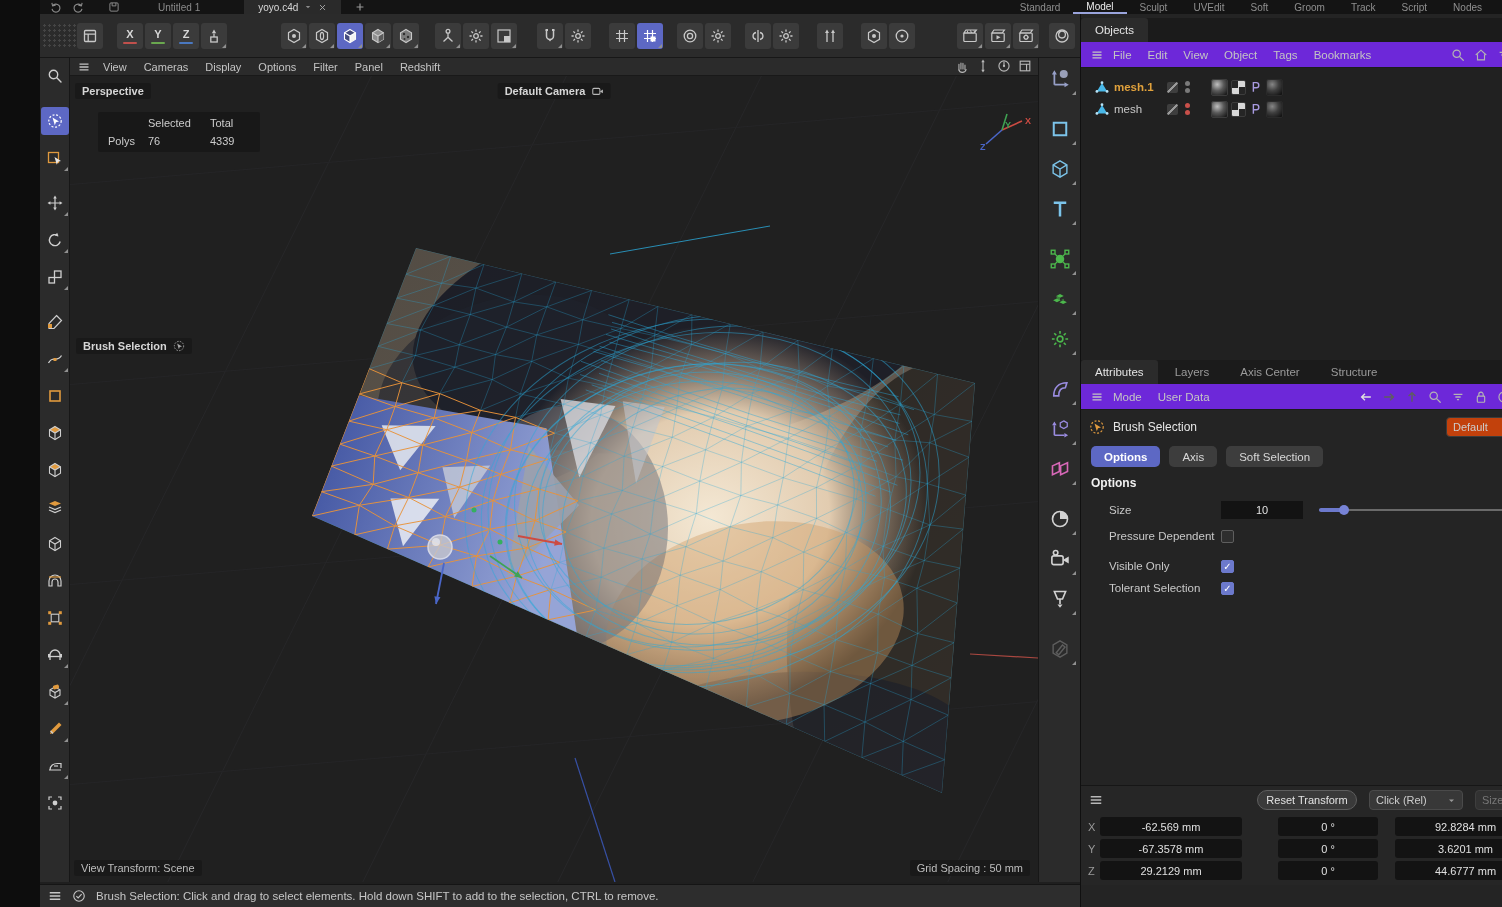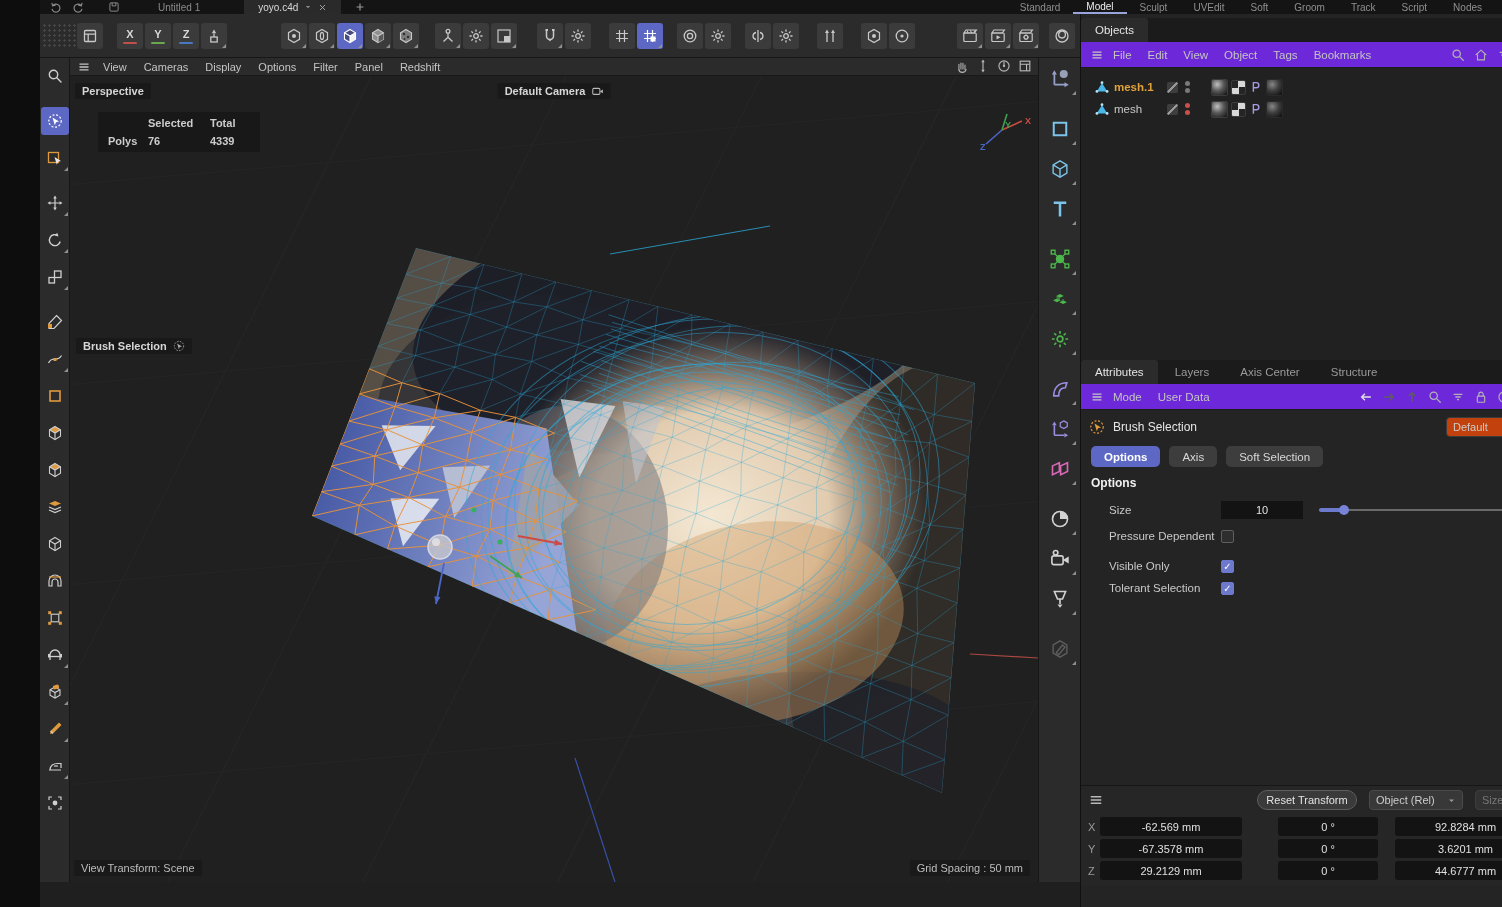--- a/index.html
+++ b/index.html
@@ -38,21 +38,21 @@
   .or { color:#e09a3e; }
 
   
   .viewport { position:absolute; left:30px; top:58px; width:968px; height:824px; background:#202020; overflow:hidden; }
   .vp-menu { position:absolute; left:0; top:0; width:100%; height:18px; background:#2b2b2b; border-bottom:1px solid #191919; display:flex; align-items:center; gap:17px; padding-left:8px; font-size:11px; color:#c4c4c4; z-index:5; }
   .vp-menu-right { position:absolute; right:6px; top:1px; display:flex; gap:7px; align-items:center; color:#b8b8b8; }
   #mesh-svg { position:absolute; left:0; top:0; }
   .vp-label { position:absolute; background:rgba(24,24,24,.8); padding:2px 7px; font-size:11px; font-weight:bold; color:#d6d6d6; z-index:4; border-radius:2px; }
   .persp { left:5px; top:25px; }
   .defcam { left:50%; transform:translateX(-50%); top:25px; display:flex; gap:6px; align-items:center; }
-  .stats { position:absolute; left:28px; top:54px; background:rgba(22,22,22,.78); padding:5px 10px; z-index:4; border-radius:2px; display:grid; grid-template-columns:40px 62px 40px; row-gap:6px; font-size:11px; font-weight:bold; color:#cccccc; }
+  .stats { position:absolute; left:28px; top:54px; background:rgba(22,22,22,.78); padding:5px 10px; z-index:4; border-radius:2px; display:grid; grid-template-columns:40px 62px 40px; row-gap:6px; font-size:11px; font-weight:normal; color:#cccccc; }
   .brush-hint { left:6px; top:280px; display:flex; gap:6px; align-items:center; }
   .vt-scene { left:4px; bottom:6px; font-weight:normal; color:#bdbdbd; }
   .grid-spacing { right:8px; bottom:6px; font-weight:normal; color:#bdbdbd; }
   .gizmo { position:absolute; right:6px; top:48px; z-index:4; }
 
   
   .rightstrip { position:absolute; left:998px; top:58px; width:42px; height:824px; background:#2b2b2b; border-left:1px solid #171717; display:flex; flex-direction:column; align-items:center; padding-top:4px; }
   .rtool { position:relative; width:34px; height:34px; border-radius:3px; display:flex; align-items:center; justify-content:center; margin-bottom:6px; flex:none; }
   .rtool .ic { width:20px; height:20px; }
   .rsep { height:10px; flex:none; }
@@ -1332,21 +1332,21 @@
 
     <div class="rp-abs coords">
       <div class="coords-header">
         <span style="margin-left:8px;color:#b8b8b8">
             <svg class="ic14">
               <use href="#s-hamb"></use>
             </svg>
           </span>
         <span class="reset-btn">Reset Transform</span>
         <span class="dd dd-obj">
-          <span>Object (Rel)</span>
+          <span>Click (Rel)</span>
           <span style="color:#999">
               <svg style="width:9px;height:9px;display:block">
                 <use href="#s-caret"></use>
               </svg>
             </span>
         </span>
         <span class="dd dd-size">
           <span>Size</span>
           <span style="color:#666">
               <svg style="width:9px;height:9px;display:block">
@@ -1374,14 +1374,27 @@
         <span class="cfield cf3">44.6777 mm</span>
       </div>
     </div>
     <span class="corner-hamb">
         <svg class="ic14">
           <use href="#s-hamb"></use>
         </svg>
       </span>
   </div>
 
+  <div class="statusbar">
+    <span>
+        <svg class="ic14">
+          <use href="#s-hamb"></use>
+        </svg>
+      </span>
+    <span>
+        <svg class="ic14">
+          <use href="#s-checkc"></use>
+        </svg>
+      </span>
+    <span class="status-msg">Brush Selection: Click and drag to select elements. Hold down SHIFT to add to the selection, CTRL to remove.</span>
+  </div>
 
 </div>
 
 </body></html>

